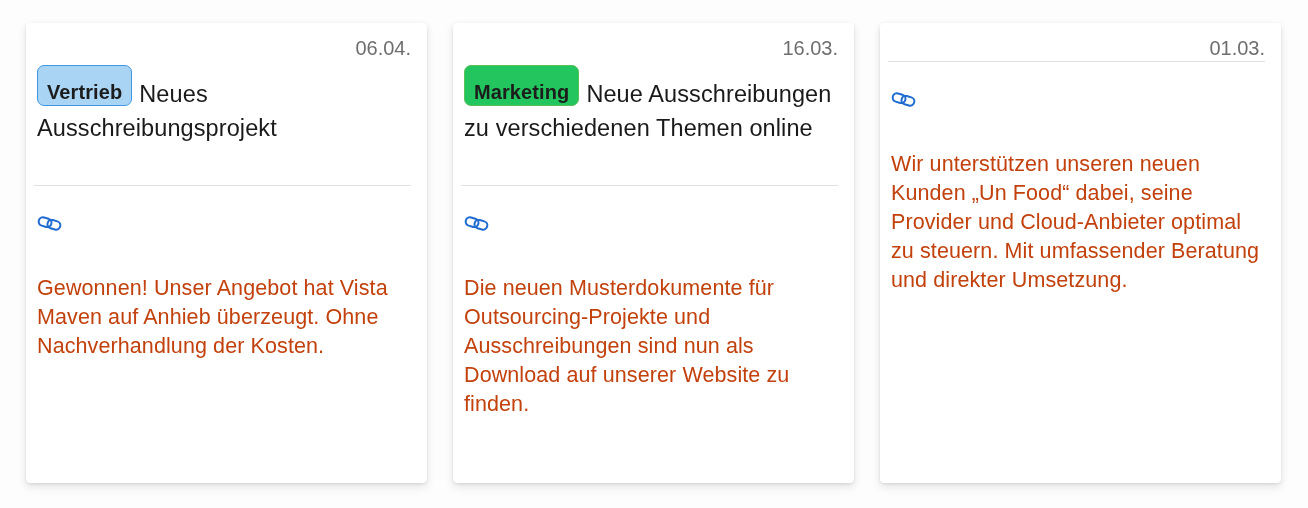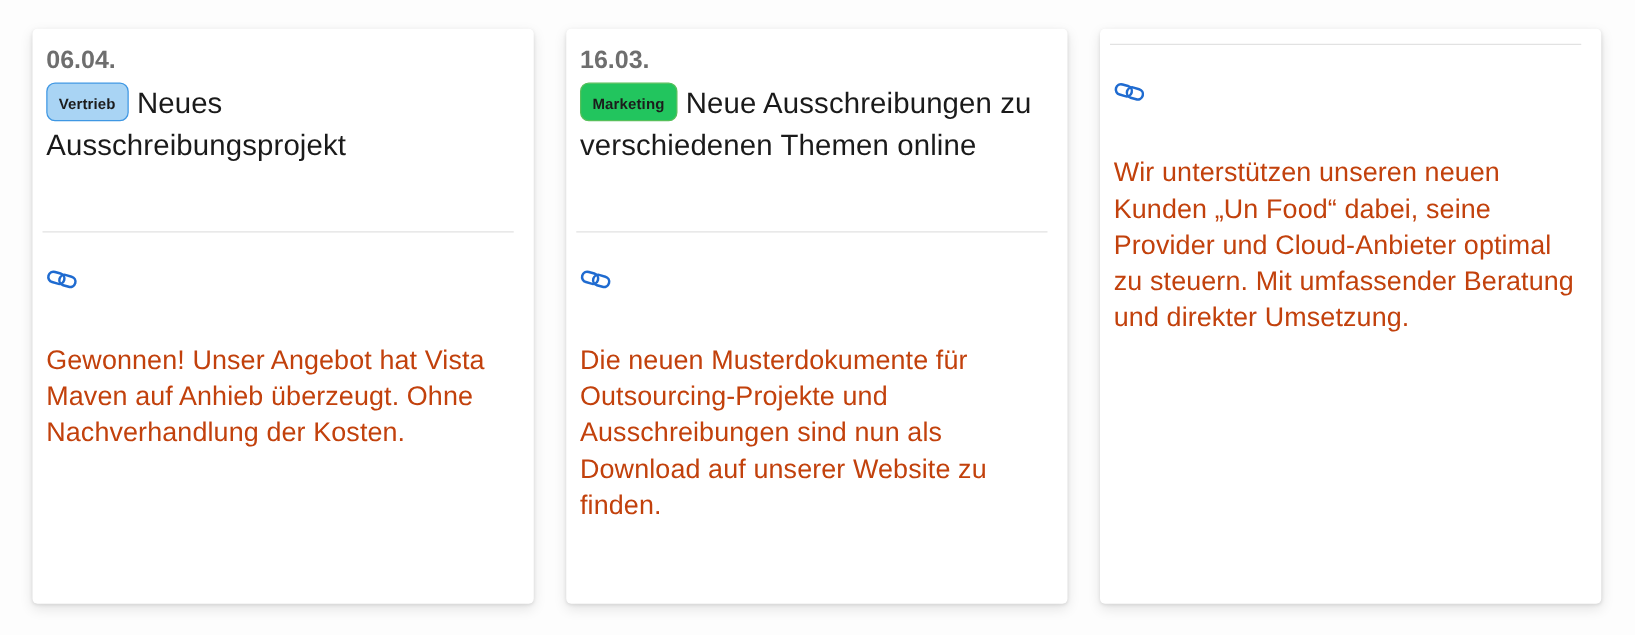--- a/index.html
+++ b/index.html
@@ -18,40 +18,40 @@
   .card {
     width: 401px;
     height: 460px;
     background: #ffffff;
     border-radius: 4px;
     box-shadow: 0 1px 3px rgba(0,0,0,0.10), 0 4px 10px rgba(0,0,0,0.10);
     padding: 12px 16px 12px 11px;
     position: relative;
   }
   .card-date {
+    text-align: right;
     font-size: 20px;
     line-height: 26px;
     color: #6e6e6e;
-    font-weight: bold;
   }
   .card-title {
     margin-top: 4px;
     min-height: 120px;
     font-size: 23.5px;
     font-weight: 400;
     line-height: 34px;
     color: #1a1a1a;
     letter-spacing: 0.1px;
   }
   .tag {
     display: inline-block;
-    font-size: 12px;
+    font-size: 20px;
     font-weight: 700;
     line-height: 20px;
-    padding: 6px 9px 3px 9px;
+    padding: 16px 9px 3px 9px;
     border-radius: 7px;
     border: 1px solid transparent;
     vertical-align: 3px;
     margin-right: 7px;
     color: #1c1c1c;
   }
   .divider {
     border: none;
     border-top: 1px solid #e2e2e2;
     margin: 0 0 0 -3px;
@@ -107,20 +107,21 @@
             <rect x="1.4" y="7.6" width="13.6" height="8.8" rx="4.4"></rect>
             <rect x="11.0" y="7.6" width="13.6" height="8.8" rx="4.4"></rect>
           </g>
         </svg>
       </span>
     </div>
     <p class="card-body">Die neuen Musterdokumente für Outsourcing-Projekte und Ausschreibungen sind nun als Download auf unserer Website zu finden.</p>
   </article>
 
   <article class="card">
+    <div class="card-date">01.03.</div>
     <hr class="divider">
     <div class="link-row">
       <span class="link-icon">
         <svg width="25" height="23" viewBox="0 0 26 24" aria-hidden="true">
           <g transform="rotate(16 13 12)" fill="none" stroke="currentColor" stroke-width="2.1">
             <rect x="1.4" y="7.6" width="13.6" height="8.8" rx="4.4"></rect>
             <rect x="11.0" y="7.6" width="13.6" height="8.8" rx="4.4"></rect>
           </g>
         </svg>
       </span>

